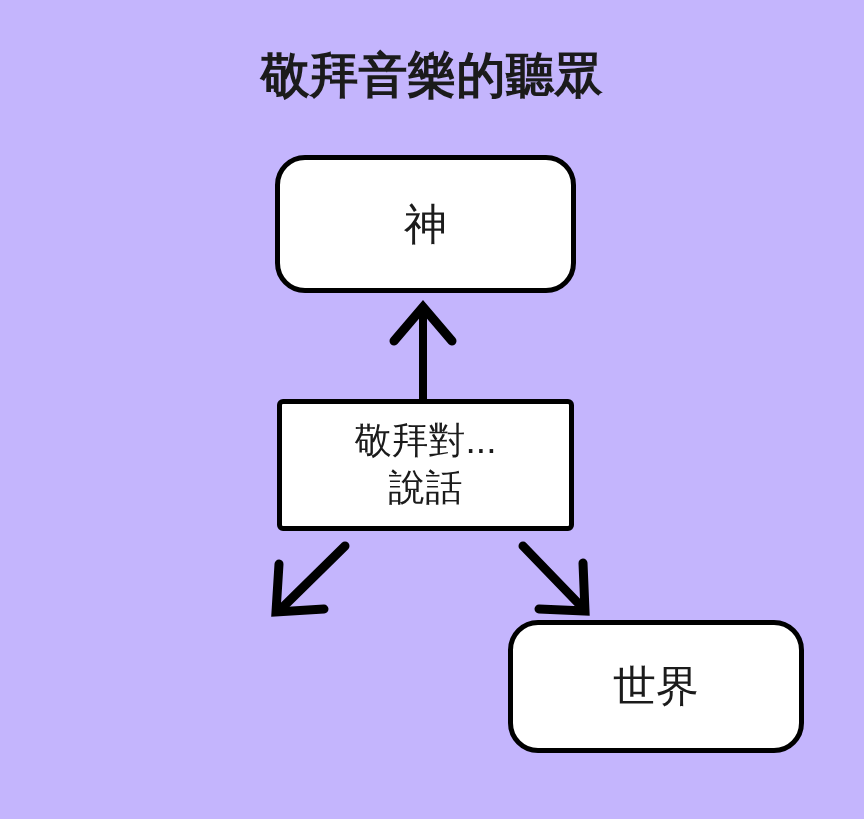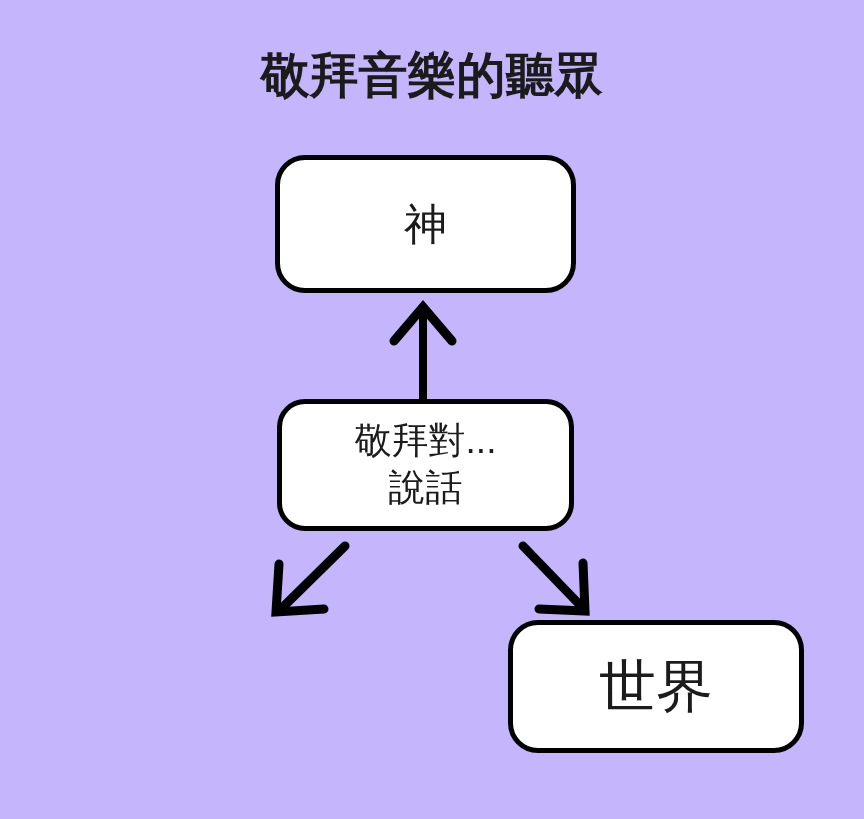--- a/index.html
+++ b/index.html
@@ -60,21 +60,21 @@
   #node-god .node-label {
     font-size: 43px;
     font-weight: 400;
   }
   
   #node-worship {
     left: 277px;
     top: 399px;
     width: 297px;
     height: 132px;
-    border-radius: 28px;
+    border-radius: 6px;
   }
   #node-worship .node-label {
     font-size: 37px;
     font-weight: 400;
     line-height: 1.26;
   }
   
   #node-church {
     left: 72px;
     top: 620px;
@@ -86,21 +86,21 @@
     font-weight: 700;
   }
   
   #node-world {
     left: 508px;
     top: 620px;
     width: 296px;
     height: 133px;
   }
   #node-world .node-label {
-    font-size: 57px;
+    font-size: 43px;
     font-weight: 400;
   }
   #edge-layer {
     position: absolute;
     left: 0;
     top: 0;
     width: 864px;
     height: 819px;
     pointer-events: none;
   }

